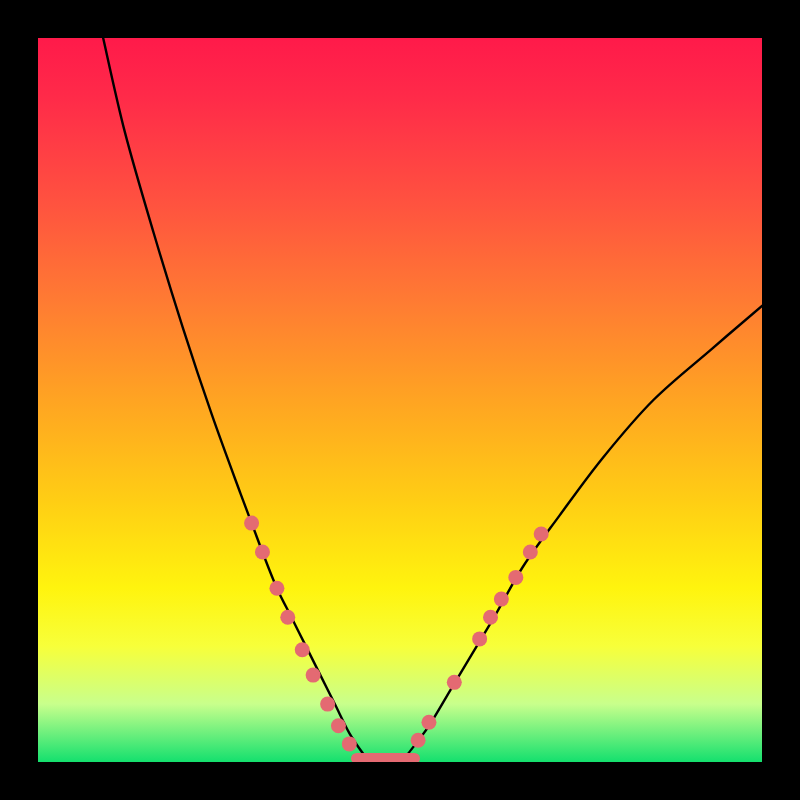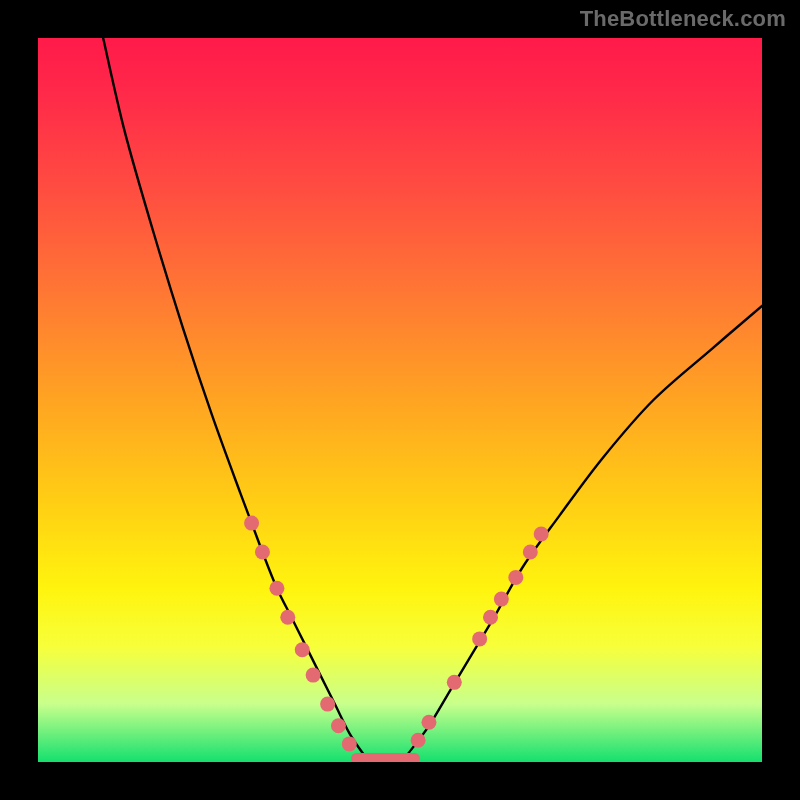--- a/index.html
+++ b/index.html
@@ -71,21 +71,20 @@
     stroke: #e46a72;
     stroke-width: 11;
     stroke-linecap: round;
   }
 </style>
 </head>
 <body>
 
 <div class="stage">
 
-  <div class="watermark">TheBottleneck.com</div>
 
   <div class="plot">
     <svg class="curves" viewBox="0 0 724 724" preserveAspectRatio="none">
 
       <g id="curve-group">
           <path d="M 65.16,0 C 68.78,15.686666666666667 78.43333333333332,61.54 86.88,94.12 C 95.32666666666667,126.70000000000002 106.18666666666667,162.9 115.84,195.48000000000002 C 125.49333333333334,228.06000000000003 135.14666666666668,259.43333333333334 144.8,289.6 C 154.45333333333335,319.7666666666667 164.10666666666665,348.7266666666667 173.76,376.48 C 183.41333333333333,404.23333333333335 194.27333333333337,433.1933333333333 202.72000000000003,456.12 C 211.16666666666669,479.0466666666667 218.40666666666667,498.3533333333333 224.44,514.04 C 230.47333333333333,529.7266666666667 234.09333333333336,539.38 238.92000000000002,550.24 C 243.74666666666667,561.1 248.57333333333332,569.5466666666667 253.39999999999998,579.2 C 258.22666666666663,588.8533333333334 263.05333333333334,598.5066666666667 267.88,608.16 C 272.70666666666665,617.8133333333333 277.53333333333336,627.4666666666667 282.36,637.12 C 287.18666666666667,646.7733333333333 292.0133333333333,656.4266666666667 296.84,666.08 C 301.66666666666663,675.7333333333333 306.49333333333334,686.5933333333332 311.32,695.04 C 316.14666666666665,703.4866666666667 323.38666666666666,713.14 325.8,716.76" class="curve"></path>
           <path d="M 369.24,716.76 C 372.86,711.9333333333333 383.72,698.66 390.96000000000004,687.8 C 398.20000000000005,676.9399999999999 405.43999999999994,663.6666666666667 412.67999999999995,651.6 C 419.91999999999996,639.5333333333333 427.15999999999997,627.4666666666667 434.4,615.4 C 441.64,603.3333333333333 447.67333333333335,593.6800000000001 456.12,579.2 C 464.56666666666666,564.72 474.22,545.4133333333333 485.08000000000004,528.52 C 495.94000000000005,511.62666666666667 508.00666666666666,495.93999999999994 521.28,477.84 C 534.5533333333333,459.74 549.0333333333333,439.2266666666667 564.72,419.92 C 580.4066666666668,400.61333333333334 597.3,380.1 615.4,362 C 633.5,343.9 655.22,327.0066666666667 673.32,311.32000000000005 C 691.4200000000001,295.6333333333334 715.5533333333333,275.12 724,267.88" class="curve"></path>
         </g>
       <g id="dot-group">
           <circle cx="213.57999999999998" cy="485.08" r="7.5" class="dot"></circle>

